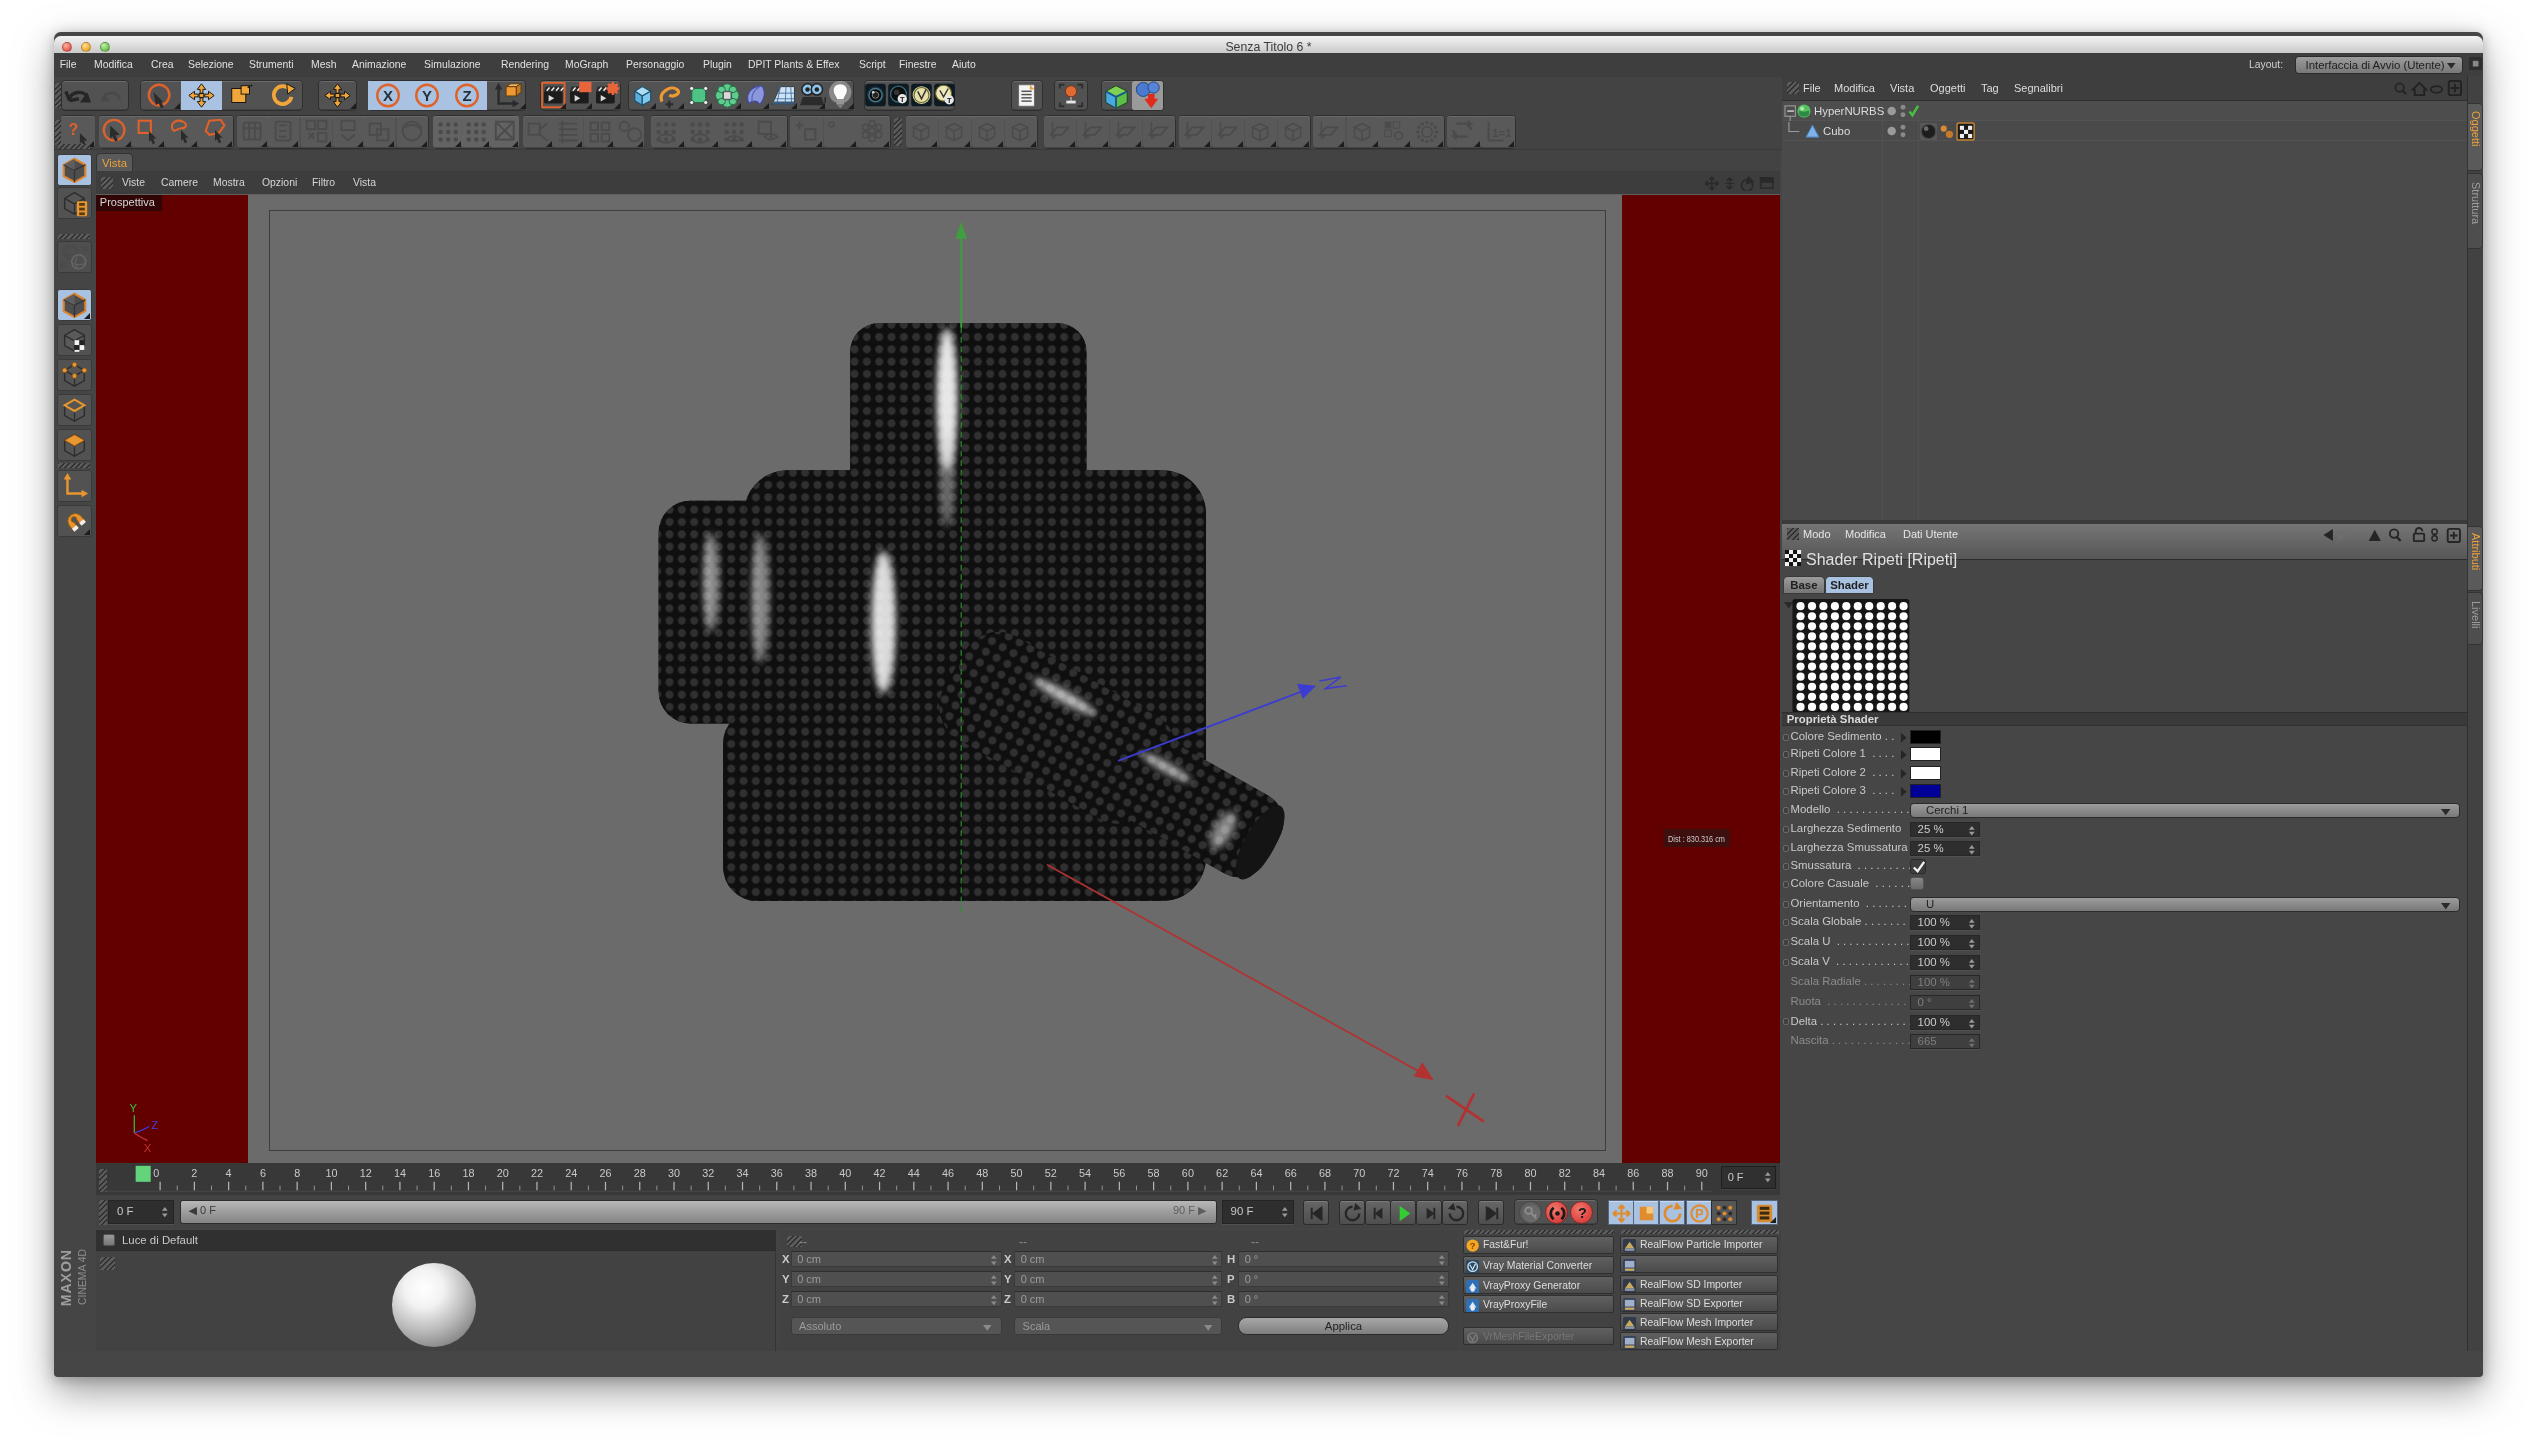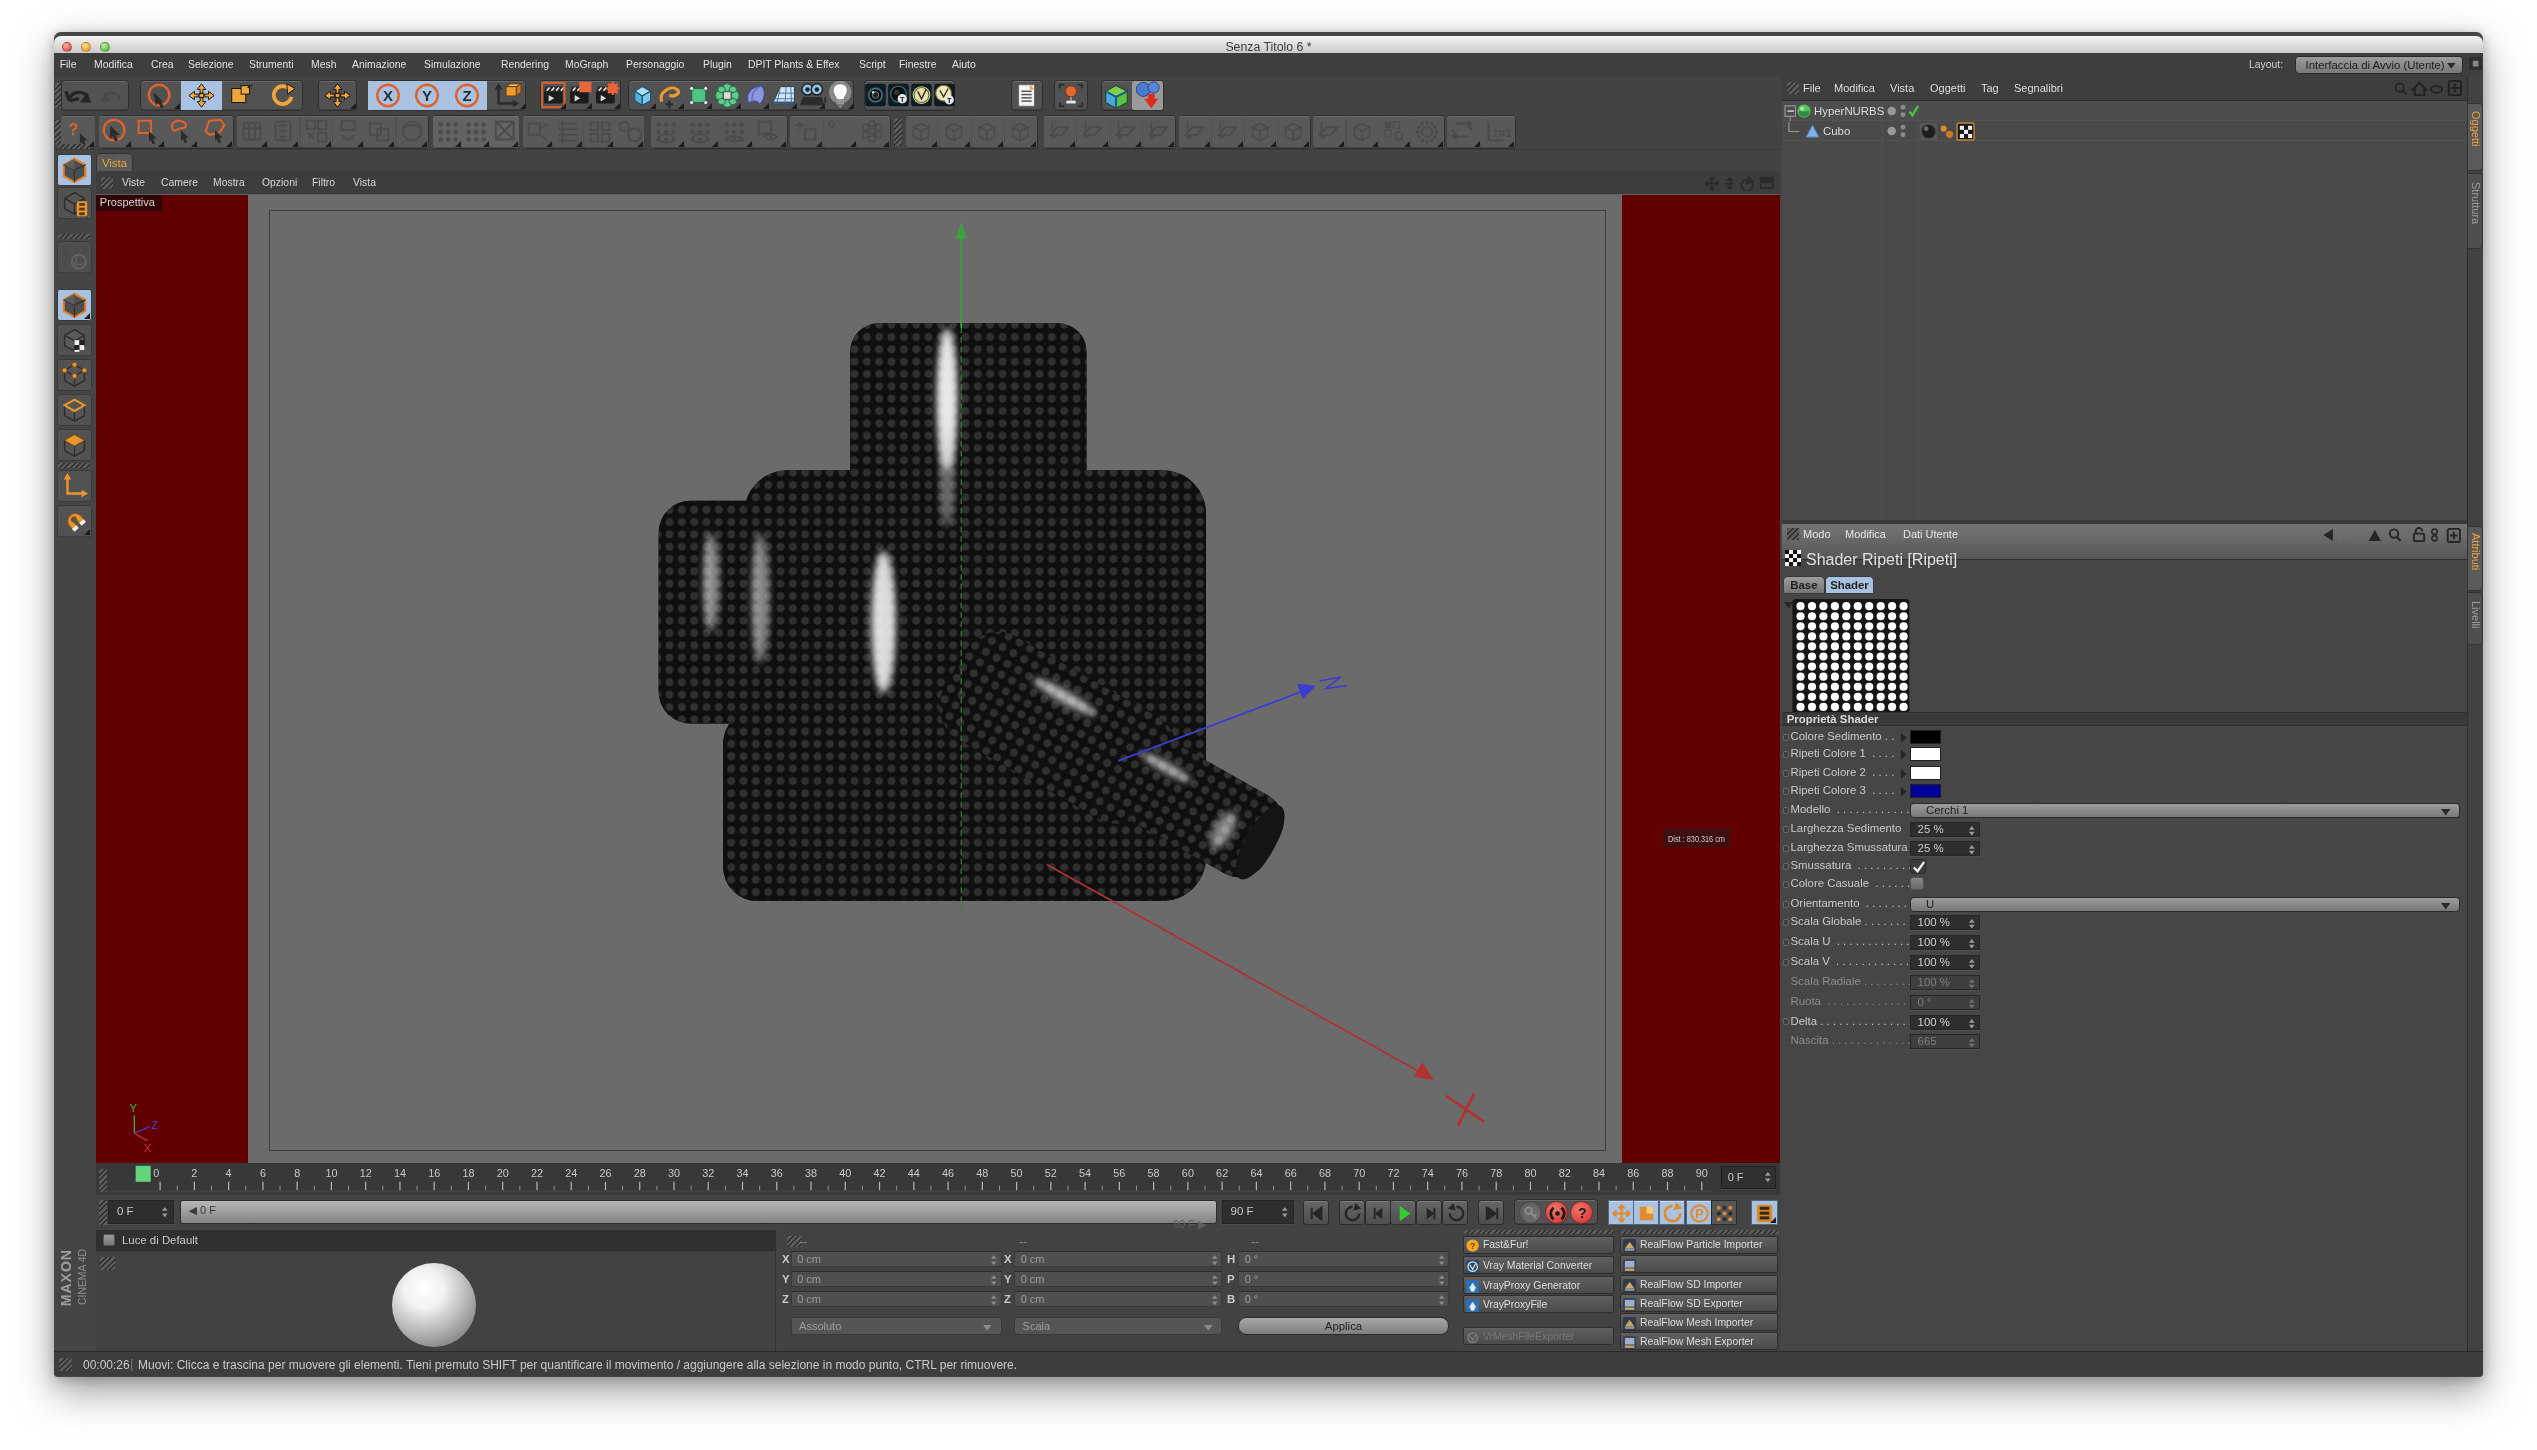--- a/index.html
+++ b/index.html
@@ -957,21 +957,21 @@
   </div>
   <div id="transport" class="abs" style="left:42px; top:1163px; width:1684px; height:34px; background:#434343;">
     <div class="gsep" style="left:2.8px; top:4.7px; width:8.5px; height:25px;"></div>
     <div class="field" style="left:12.3px; top:4.7px; width:66px; height:24px; padding:4.7px 0 0 7.6px;">0 F
       <svg class="abs" style="right:4.7px; top:5.7px;" width="7.6" height="12.3" viewBox="0 0 8 13">
           <path d="M1 5 L4 1 L7 5 Z M1 8 L4 12 L7 8 Z" fill="#9a9a9a"></path>
         </svg>
     </div>
     <div class="abs" style="left:84px; top:4.7px; width:1037px; height:24px; background:linear-gradient(#b7b7b7,#848484); border:0.9px solid #2c2c2c; border-radius:2.8px;">
       <span class="abs" style="left:7.6px; top:3.8px; color:#3a3a3a; font-size:11px;">◀ 0 F</span>
-      <span class="abs" style="right:9.5px; top:17px; color:#5e5e5e; font-size:11px;">90 F ▶</span>
+      <span class="abs" style="right:9.5px; top:3px; color:#5e5e5e; font-size:11px;">90 F ▶</span>
     </div>
     <div class="field" style="left:1126px; top:4.7px; width:72px; height:24px; padding:4.7px 0 0 7.6px;">90 F
       <svg class="abs" style="right:4.7px; top:5.7px;" width="7.6" height="12.3" viewBox="0 0 8 13">
           <path d="M1 5 L4 1 L7 5 Z M1 8 L4 12 L7 8 Z" fill="#9a9a9a"></path>
         </svg>
     </div>
     <div id="transbtns">
         <div class="tpb abs" style="left:1207px; top:4.7px; width:26px; height:25px;">
           <svg width="26" height="25" style="position:absolute;left:0;top:0" viewBox="0 0 27 26">
             <path d="M8 7 L8 19 M18 7 L10 13 L18 19 Z M19 7 L11 13 L19 19" stroke="#262626" stroke-width="2" fill="#262626"></path>
@@ -1214,26 +1214,20 @@
         </div>
       <div class="abs" style="left:158px; top:102px; width:158px; height:18px; background:linear-gradient(#606060,#4b4b4b); border:0.9px solid #2f2f2f; border-radius:1.9px;">
           <div class="abs" style="left:1.9px; top:1.9px; width:13.3px; height:13.3px;"><svg width="13.3" height="13.3" viewBox="0 0 14 14">
               <rect width="14" height="14" rx="2" fill="#36415a"></rect>
               <rect x="2" y="2" width="10" height="7" fill="#9fb0c8"></rect>
               <rect x="2" y="10" width="10" height="2.5" fill="#c9a95e"></rect>
             </svg></div>
           <span class="abs" style="left:19px; top:2.8px; font-size:10.4px; color:#ddd; white-space:nowrap;">RealFlow Mesh Exporter</span>
         </div>
       </div>
-  </div>
-  <div id="statusbar">
-    <div class="gsep" style="left:4.7px; top:5.7px; width:13.3px; height:13.3px;"></div>
-    <span class="lbl" style="left:29px; top:5.7px; font-size:12px;">00:00:26</span>
-    <span class="abs" style="left:76px; top:3.8px; color:#777; font-size:13.3px;">|</span>
-    <span class="lbl" style="left:84px; top:5.7px; font-size:12px;">Muovi: Clicca e trascina per muovere gli elementi. Tieni premuto SHIFT per quantificare il movimento / aggiungere alla selezione in modo punto, CTRL per rimuovere.</span>
   </div>
   <div id="rightpanel" class="abs" style="left:1728px; top:44px; width:701px; height:1275px; background:#464646;">
   <div class="abs" style="left:0; top:0; width:701px; height:25px; background:#3e3e3e; border-bottom:0.9px solid #2e2e2e;">
     <div class="gsep" style="left:4.7px; top:5.7px; width:12.3px; height:12.3px;"></div>
     <span class="lbl" style="left:21px; top:5.7px; font-size:11px; color:#dedede;">File</span>
     <span class="lbl" style="left:52px; top:5.7px; font-size:11px; color:#dedede;">Modifica</span>
     <span class="lbl" style="left:108px; top:5.7px; font-size:11px; color:#dedede;">Vista</span>
     <span class="lbl" style="left:148px; top:5.7px; font-size:11px; color:#dedede;">Oggetti</span>
     <span class="lbl" style="left:199px; top:5.7px; font-size:11px; color:#dedede;">Tag</span>
     <span class="lbl" style="left:232px; top:5.7px; font-size:11px; color:#dedede;">Segnalibri</span>

